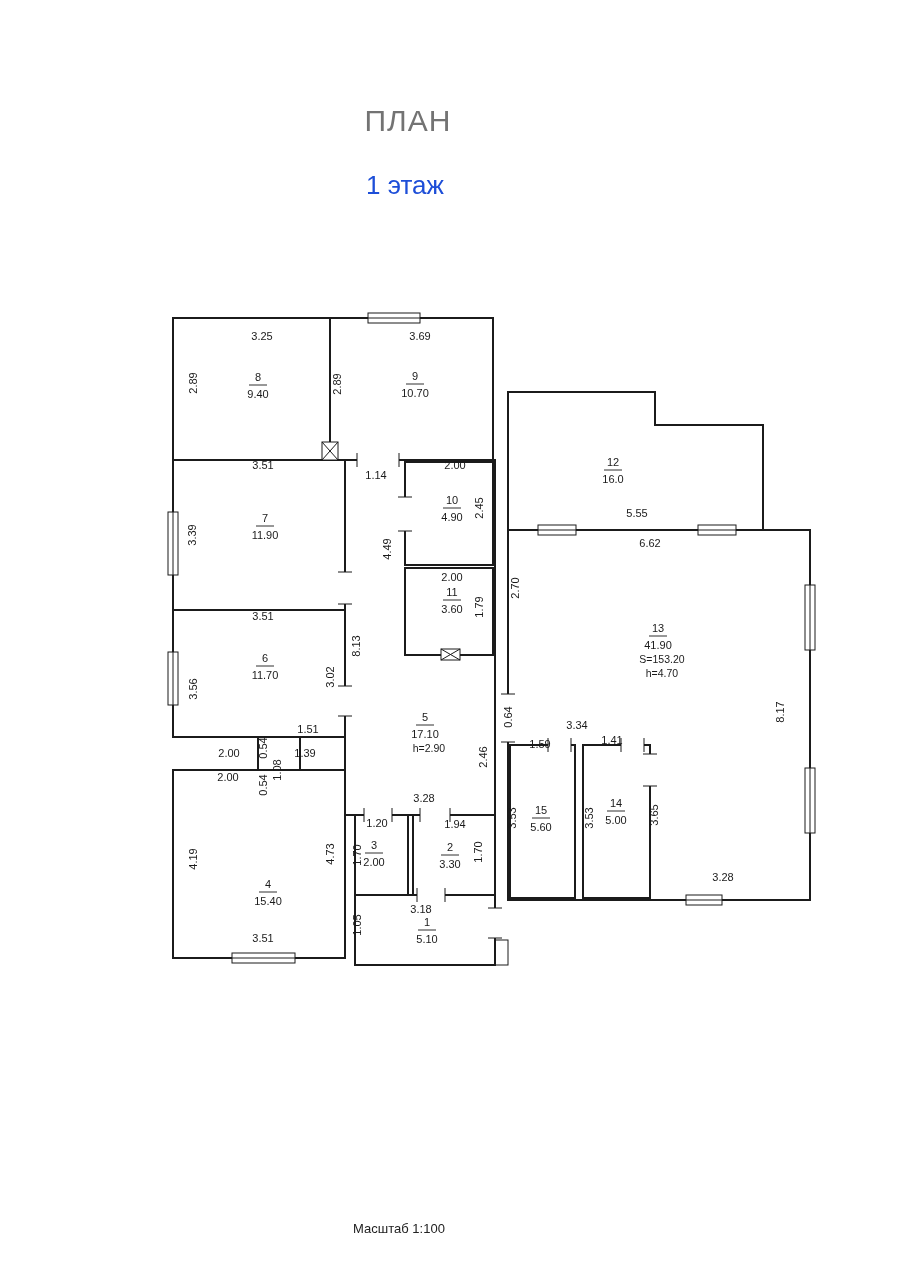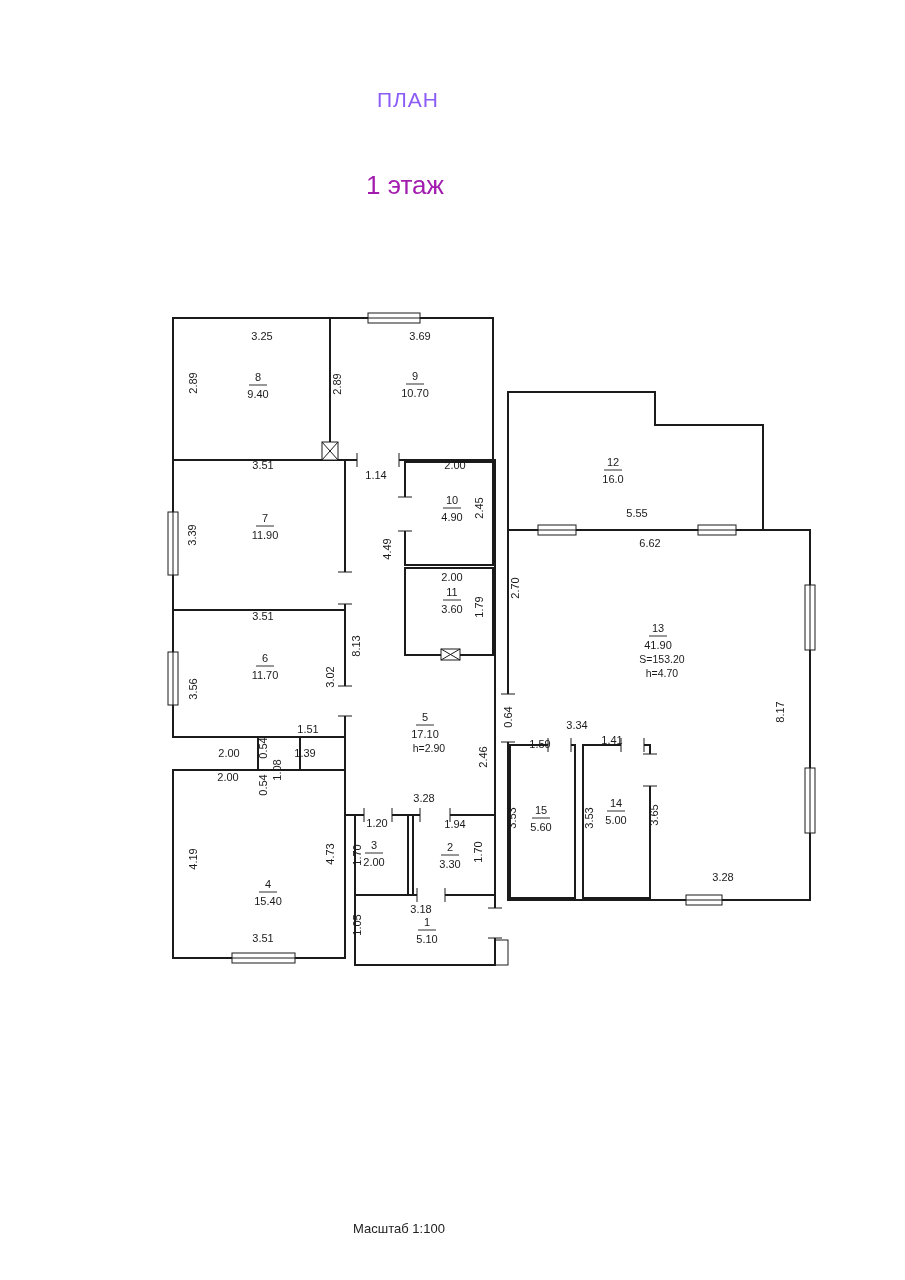--- a/index.html
+++ b/index.html
@@ -1,21 +1,21 @@
 <!DOCTYPE html>
 <html><head>
 <meta charset="utf-8">
 <style>
   html,body{margin:0;padding:0;background:#ffffff;}
   #page{position:relative;width:905px;height:1280px;background:#ffffff;overflow:hidden;
         font-family:"Liberation Sans",sans-serif;color:#111;}
-  .title{position:absolute;left:408px;top:88px;transform:translateX(-50%);
-         font-size:21px;letter-spacing:1px;color:#8b5cf6;white-space:nowrap;}
+  .title{position:absolute;left:408px;top:104px;transform:translateX(-50%);
+         font-size:30px;letter-spacing:1px;color:#737373;white-space:nowrap;}
   .subtitle{position:absolute;left:405px;top:170px;transform:translateX(-50%);
-         font-size:26px;color:#a21caf;white-space:nowrap;}
+         font-size:26px;color:#1d4ed8;white-space:nowrap;}
   .scale-note{position:absolute;left:399px;top:1190px;transform:translateX(-50%);
          font-size:13px;color:#222;white-space:nowrap;margin-top:31px;}
   svg{position:absolute;left:0;top:0;}
   .wall{fill:none;stroke:#1b1b1b;stroke-width:2;}
   .thin{fill:none;stroke:#1b1b1b;stroke-width:1;}
   .win{fill:#ffffff;stroke:#1b1b1b;stroke-width:1;}
   .gap{fill:#ffffff;stroke:none;}
   .jamb{stroke:#1b1b1b;stroke-width:1;}
   .dim{font-family:"Liberation Sans",sans-serif;font-size:11px;fill:#1a1a1a;text-anchor:middle;}
   .room-num{font-family:"Liberation Sans",sans-serif;font-size:11px;fill:#1a1a1a;text-anchor:middle;}

